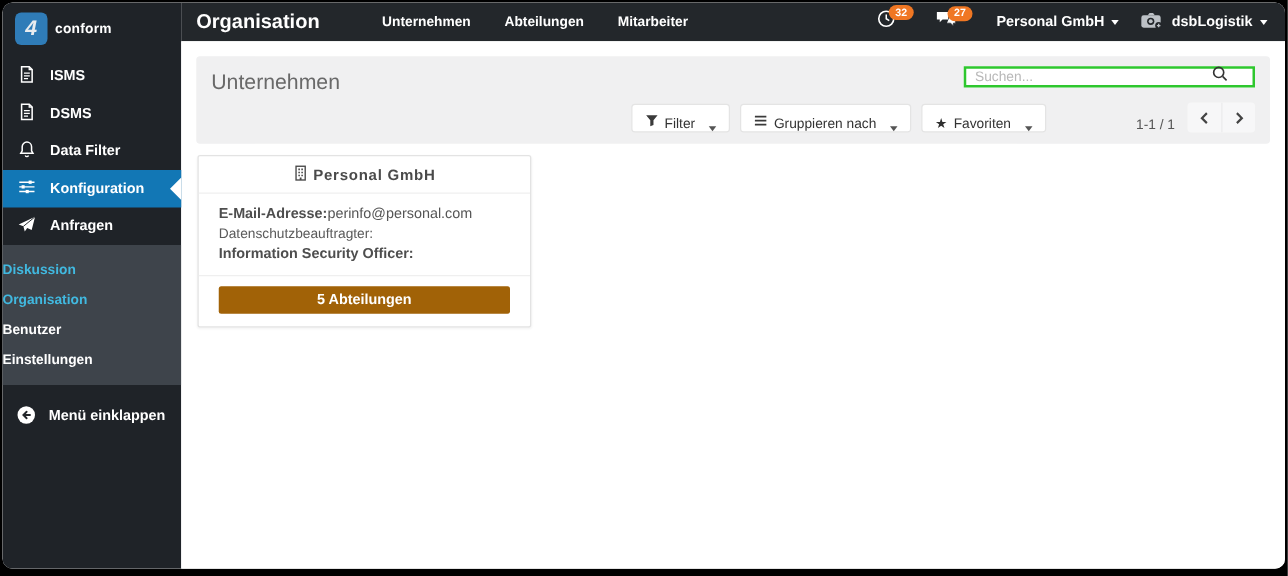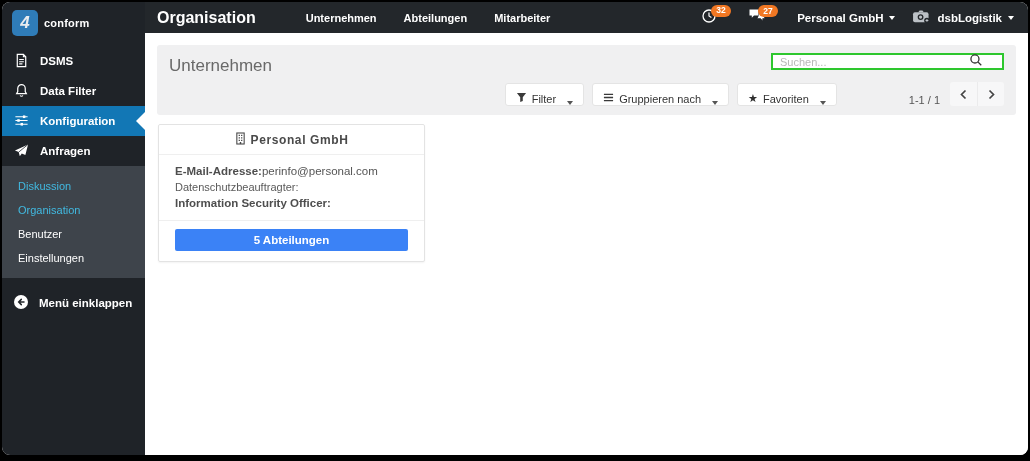--- a/index.html
+++ b/index.html
@@ -10,21 +10,21 @@
   .sidebar { width:143px; background:#1f2328; flex-shrink:0; display:flex; flex-direction:column; }
   .logo-row { height:42px; display:flex; align-items:center; padding-left:10px; }
   .logo-mark { width:26px; height:26px; background:#2f7cb8; border-radius:5px; color:#e9ecef; font-weight:bold; font-size:17px; display:flex; align-items:center; justify-content:center; font-style:italic; }
   .logo-text { color:#fff; font-size:11px; font-weight:bold; margin-left:6px; letter-spacing:.2px; }
   .nav { padding-top:2px; }
   .nav-item { height:30px; display:flex; align-items:center; padding-left:12px; gap:11px; color:#fff; font-size:11.5px; font-weight:bold; position:relative; cursor:pointer; }
   .nav-item svg { flex-shrink:0; }
   .nav-item.active { background:#1277b5; }
   .nav-item.active::after { content:""; position:absolute; right:0; top:50%; transform:translateY(-50%); width:0; height:0; border-top:9px solid transparent; border-bottom:9px solid transparent; border-right:9px solid #fff; }
   .submenu { background:#3e444b; padding:8px 0; }
-  .sub-item { height:24px; line-height:24px; padding-left:16px; font-size:11px; font-weight:normal; color:#fff; cursor:pointer; }
+  .sub-item { height:24px; line-height:24px; padding-left:0; font-size:11px; font-weight:bold; color:#fff; cursor:pointer; }
   .sub-item.cyan { color:#41b9e0; }
   .collapse-row { margin-top:10px; height:30px; display:flex; align-items:center; padding-left:11px; gap:10px; color:#fff; font-size:11.5px; font-weight:bold; cursor:pointer; }
 
   
   .rightcol { flex:1; display:flex; flex-direction:column; min-width:0; }
   .topbar { height:31px; background:#23272b; display:flex; align-items:center; padding:0 14px 0 12px; color:#fff; flex-shrink:0; }
   .topbar-title { font-size:16px; font-weight:bold; margin-right:50px; }
   .topnav { display:flex; gap:27px; font-size:11px; font-weight:bold; }
   .topnav span { cursor:pointer; }
   .top-spacer { flex:1; }
@@ -53,34 +53,42 @@
   .pager-btn { width:27px; height:24px; display:flex; align-items:center; justify-content:center; cursor:pointer; }
   .pager-btn + .pager-btn { border-left:1px solid #ebebec; }
 
   
   .card { width:267px; margin:9px 0 0 1px; background:#fff; border:1px solid #e3e3e3; border-radius:2px; box-shadow:0 1px 2px rgba(0,0,0,.05); }
   .card-header { padding:7px 10px 6px; display:flex; align-items:center; justify-content:center; gap:5px; font-size:12px; font-weight:bold; color:#4a4a4a; letter-spacing:.6px; border-bottom:1px solid #efefef; }
   .card-body { padding:8px 16px 9px; font-size:11.5px; color:#555; line-height:16px; border-bottom:1px solid #efefef; }
   .fld-label { font-weight:bold; color:#4e4e4e; }
   .fld-plain { font-weight:normal; font-size:11px; color:#5a5a5a; }
   .card-footer { padding:8px 16px 10px; }
-  .dept-btn { width:100%; height:22px; background:#3b82f6; border:none; border-radius:2px; color:#fff; font-size:11.5px; font-weight:bold; cursor:pointer; font-family:"Liberation Sans", sans-serif; }
+  .dept-btn { width:100%; height:22px; background:#a16207; border:none; border-radius:2px; color:#fff; font-size:11.5px; font-weight:bold; cursor:pointer; font-family:"Liberation Sans", sans-serif; }
 </style>
 </head>
 <body>
 
 <div class="frame">
 
   <div class="sidebar">
     <div class="logo-row">
       <div class="logo-mark">4</div>
       <div class="logo-text">conform</div>
     </div>
 
     <div class="nav">
+      <div class="nav-item">
+        <span><svg width="15" height="15" viewBox="0 0 16 16">
+              <path d="M3.5 1.5h6.5l2.5 2.5v10.5h-9z" fill="none" stroke="#fff" stroke-width="1.3"></path>
+              <path d="M10 1.5V4h2.5" fill="none" stroke="#fff" stroke-width="1.1"></path>
+              <path d="M5.5 7h5M5.5 9.3h5M5.5 11.6h3.5" stroke="#fff" stroke-width="1.1"></path>
+            </svg></span>
+        <span>ISMS</span>
+      </div>
       <div class="nav-item">
         <span><svg width="15" height="15" viewBox="0 0 16 16">
               <path d="M3.5 1.5h6.5l2.5 2.5v10.5h-9z" fill="none" stroke="#fff" stroke-width="1.3"></path>
               <path d="M10 1.5V4h2.5" fill="none" stroke="#fff" stroke-width="1.1"></path>
               <path d="M5.5 7h5M5.5 9.3h5M5.5 11.6h3.5" stroke="#fff" stroke-width="1.1"></path>
             </svg></span>
         <span>DSMS</span>
       </div>
       <div class="nav-item">
         <span><svg width="15" height="15" viewBox="0 0 16 16">

